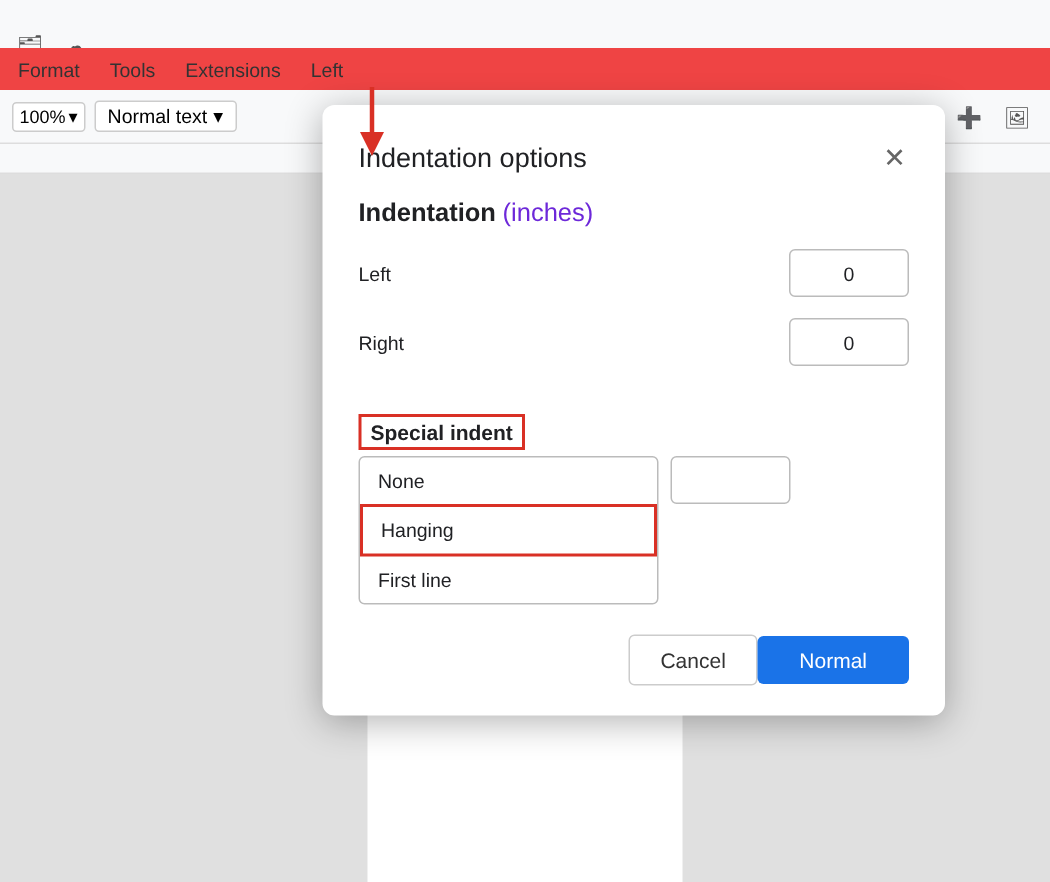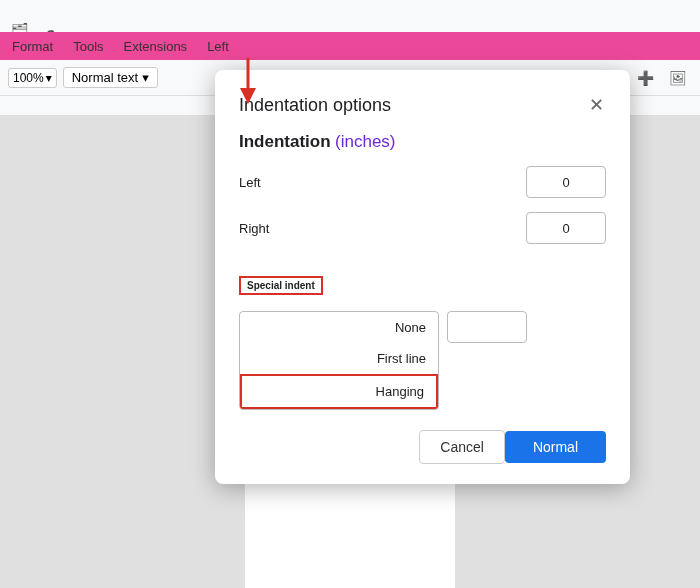--- a/index.html
+++ b/index.html
@@ -46,21 +46,21 @@
       justify-content: center;
       color: #555;
       font-size: 14px;
     }
 
     
     .menubar {
       position: absolute;
       top: 32px; left: 0; right: 0;
       height: 28px;
-      background: #ec4899;
+      background: #ef4444;
       display: flex;
       align-items: center;
       padding: 0 4px;
       gap: 4px;
       font-size: 13px;
       color: #333;
     }
 
     .menu-item {
       padding: 2px 8px;
@@ -199,25 +199,25 @@
       height: 32px;
       border: 1px solid #bbb;
       border-radius: 4px;
       text-align: center;
       font-size: 13px;
       color: #202124;
       background: #fff;
     }
 
     .special-indent-label {
-      font-size: 10px;
+      font-size: 14px;
       font-weight: 600;
       color: #202124;
       margin-top: 16px;
-      margin-bottom: 12px;
+      margin-bottom: 0;
       border: 2px solid #d93025;
       display: inline-block;
       padding: 2px 6px;
     }
 
     .special-indent-row {
       display: flex;
       align-items: flex-start;
       gap: 8px;
       margin-top: 4px;
@@ -227,21 +227,20 @@
     .dropdown-container {
       position: relative;
       width: 200px;
     }
 
     .dropdown-open {
       border: 1px solid #bbb;
       border-radius: 4px;
       background: #fff;
       overflow: hidden;
-      text-align: right;
     }
 
     .dropdown-option {
       padding: 8px 12px;
       font-size: 13px;
       color: #202124;
       cursor: pointer;
     }
 
     .dropdown-option.selected {
@@ -393,22 +392,22 @@
   </div>
 
   <div style="margin-top:16px;">
     <span class="special-indent-label">Special indent</span>
   </div>
 
   <div class="special-indent-row">
     <div class="dropdown-container">
       <div class="dropdown-open">
         <div class="dropdown-option">None</div>
+        <div class="dropdown-option selected">Hanging</div>
         <div class="dropdown-option">First line</div>
-        <div class="dropdown-option selected">Hanging</div>
       </div>
     </div>
     <input class="special-indent-value" type="text" style="">
   </div>
 
   <div class="dialog-footer">
     <button class="btn-cancel">Cancel</button>
     <button class="btn-apply">Normal</button>
   </div>
 </div>

